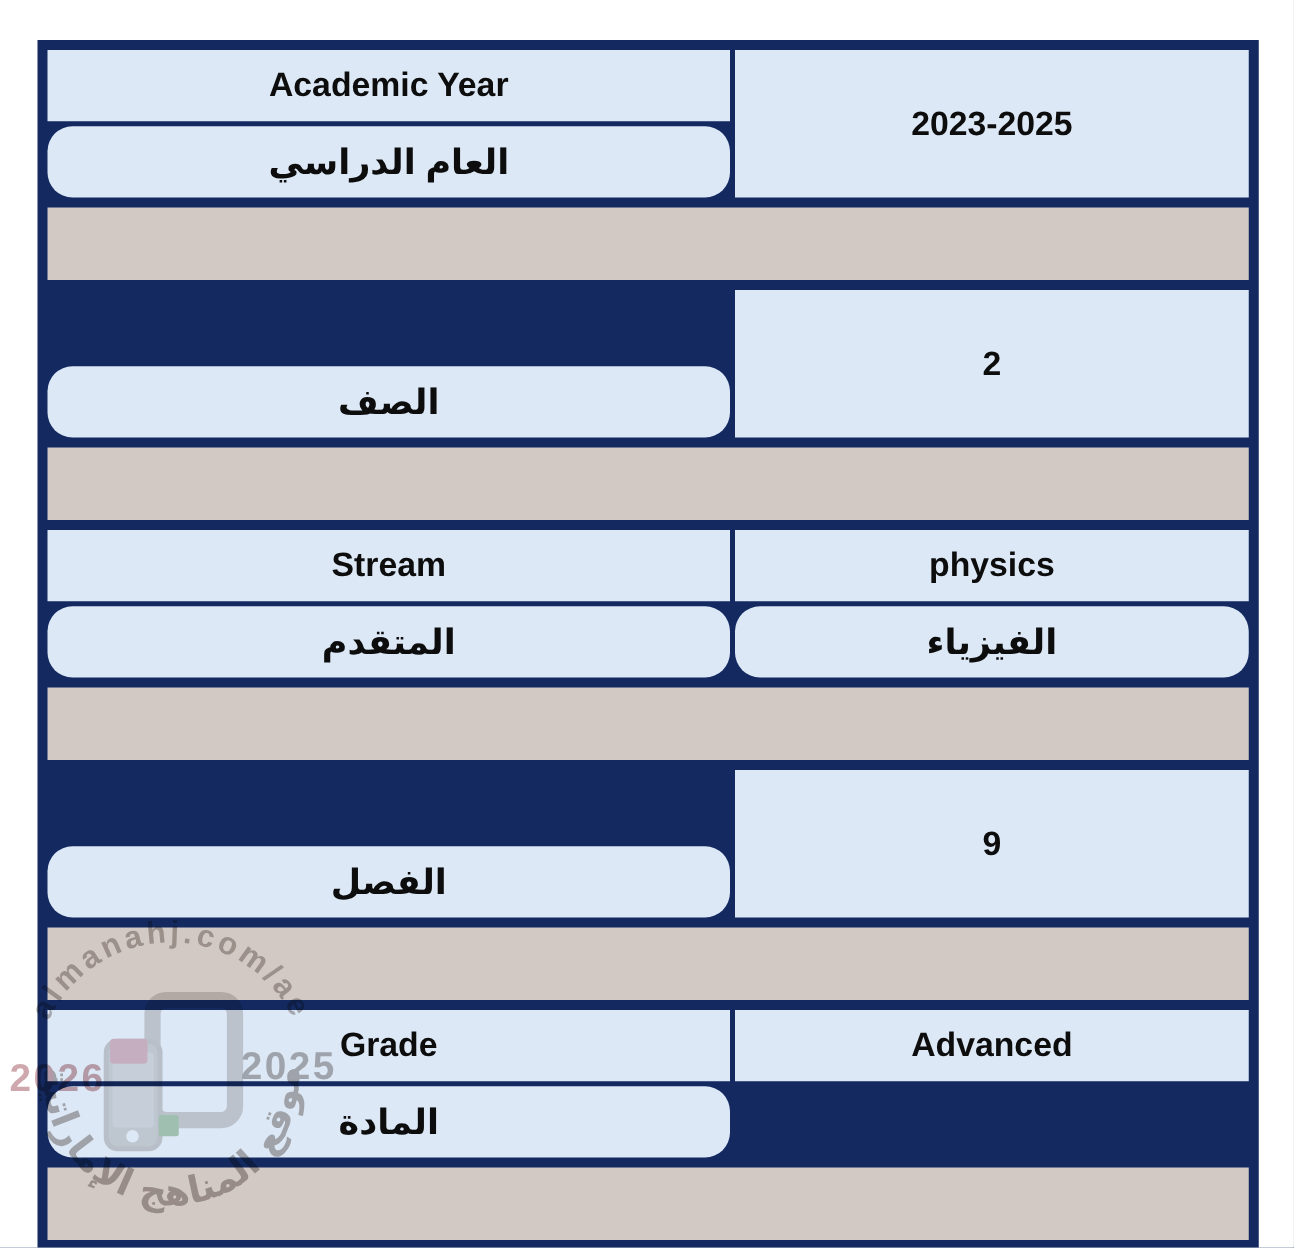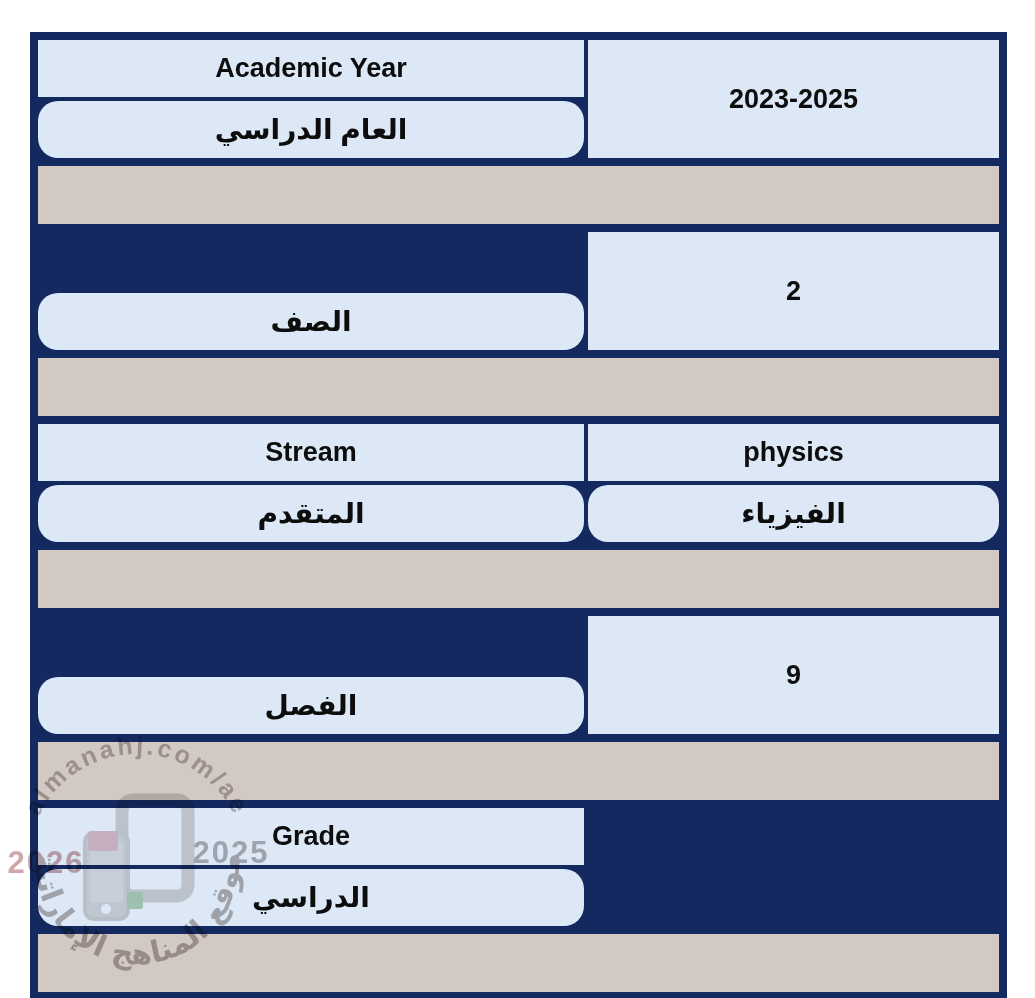--- a/index.html
+++ b/index.html
@@ -111,21 +111,24 @@
     </div>
   </div>
 
   <div class="sep"></div>
 
   <div class="section">
     <div class="cell c1r1">
       <span>Grade</span>
     </div>
     <div class="cell ar c1r2" dir="rtl">
-      <span>الدراسي</span>
+      <span>المادة</span>
+    </div>
+    <div class="cell c2r1">
+      <span>Advanced</span>
     </div>
   </div>
 
   <div class="sep last"></div>
 
 </div>
 
 <svg class="watermark" viewBox="0 0 320 288" aria-hidden="true">
   <defs>
     <path id="wm-arc-top" d="M 29,152 A 108,108 0 0 1 245,152" fill="none"></path>

